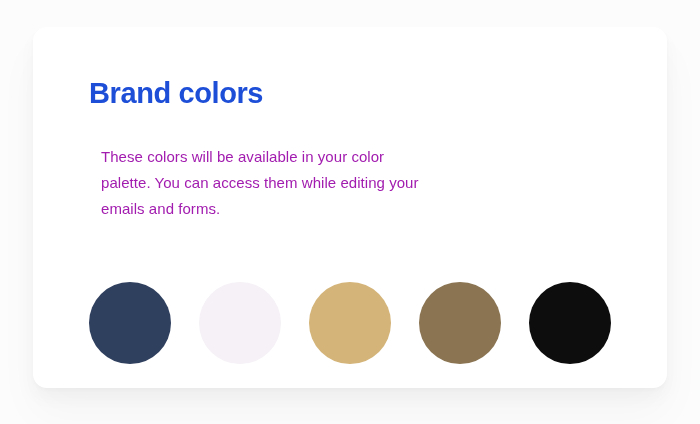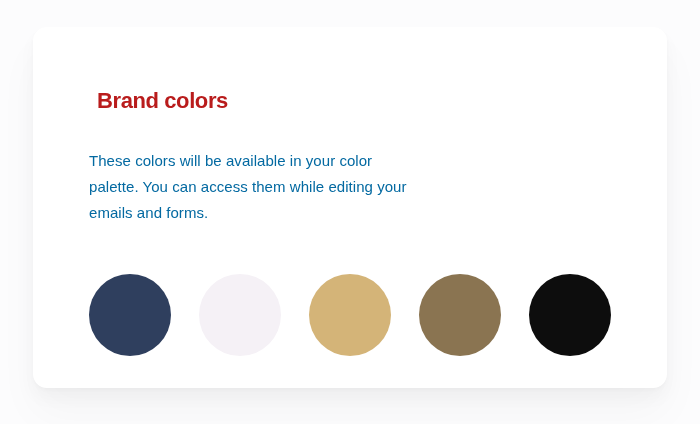--- a/index.html
+++ b/index.html
@@ -39,36 +39,36 @@
 
   .card-inner {
     position: absolute;
     left: 56px;
     top: 51px;
     right: 40px;
   }
 
   
   .card-title {
-    margin: 8px;
-    font-size: 22px;
+    margin: 0;
+    font-size: 29px;
     line-height: 30px;
     font-weight: 700;
     letter-spacing: -0.4px;
-    color: #b91c1c;
+    color: #1d4ed8;
   }
 
   
   .card-desc {
-    margin: 0;
+    margin: 12px;
     padding-top: 24px;
     font-size: 15px;
     line-height: 26px;
     font-weight: 400;
-    color: #0369a1;
+    color: #a21caf;
     max-width: 334px;
     letter-spacing: 0.05px;
   }
 
   
   .swatch-row {
     display: flex;
     align-items: center;
     gap: 28px;
     padding-top: 48px;

